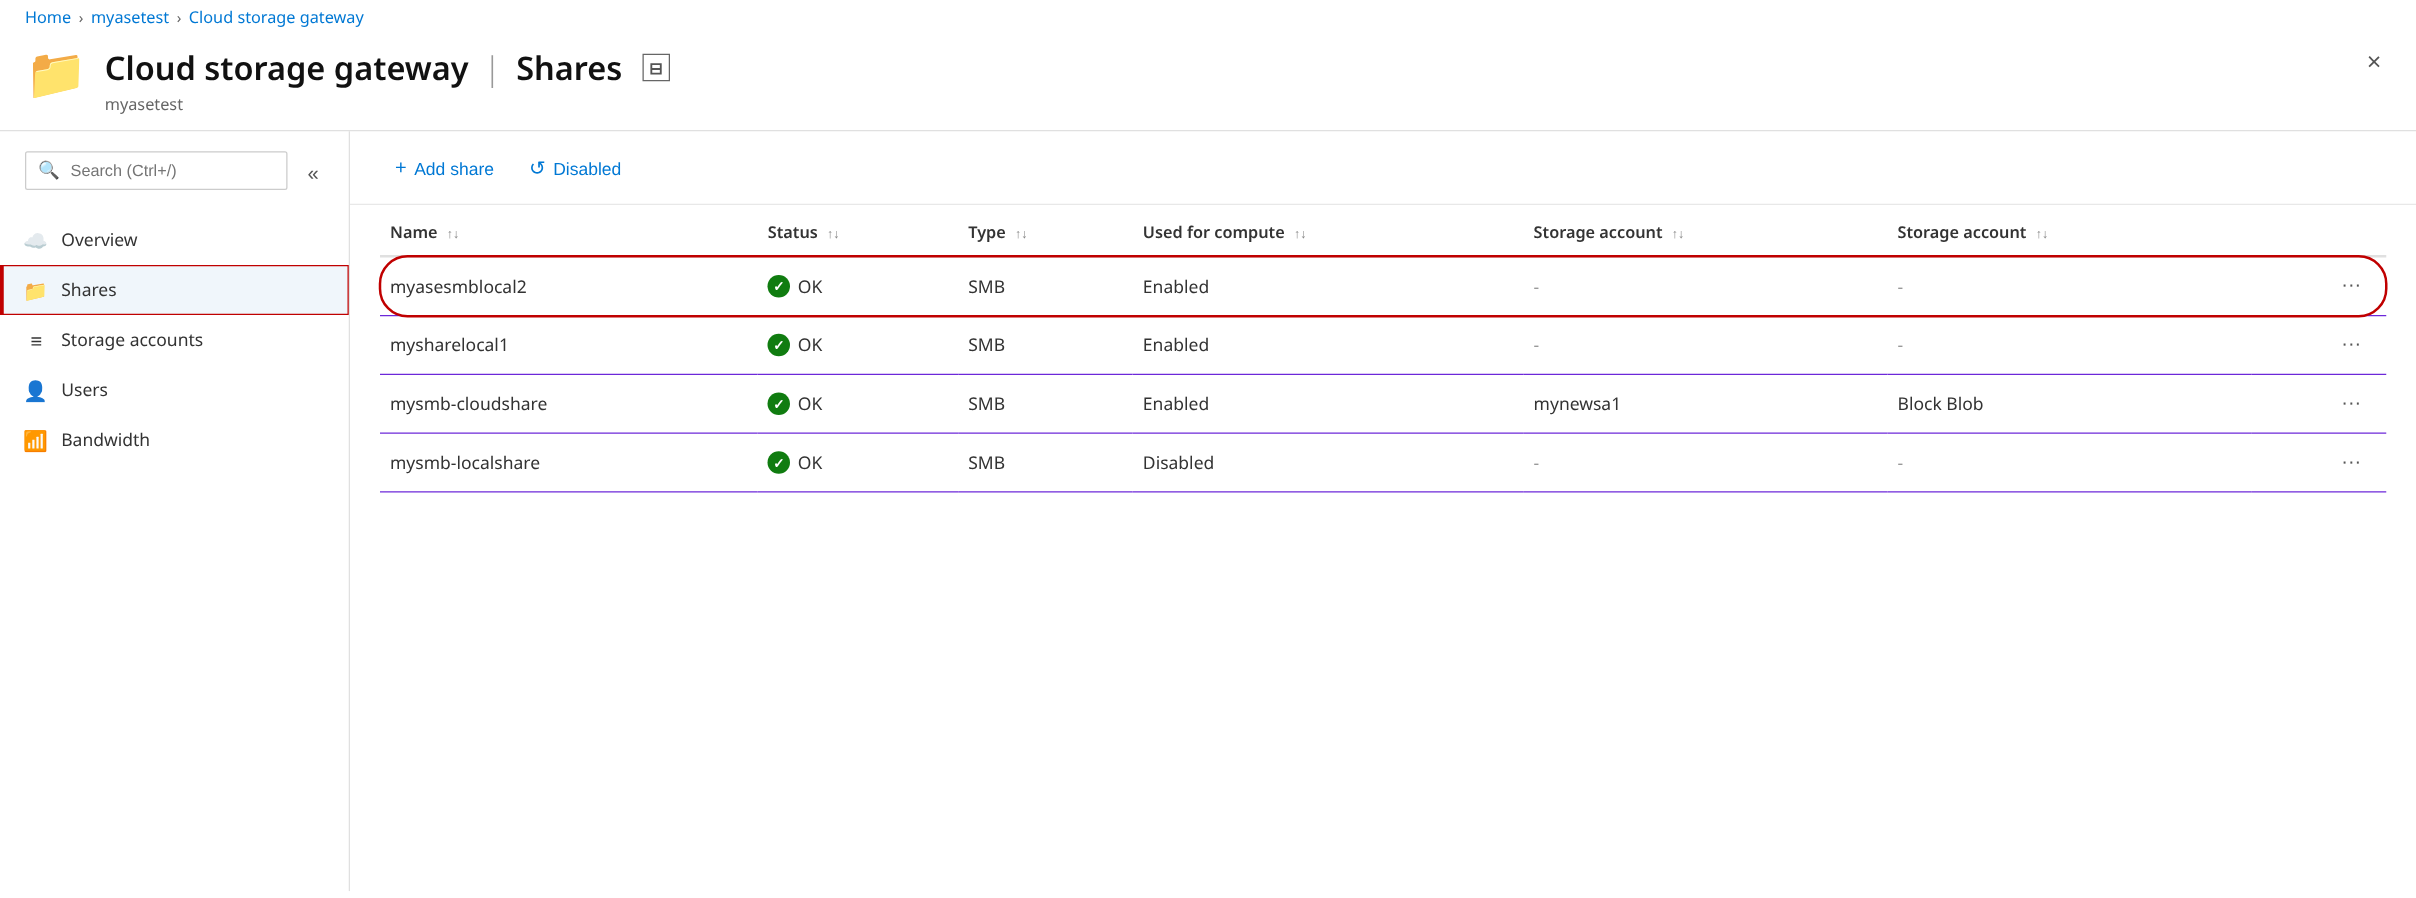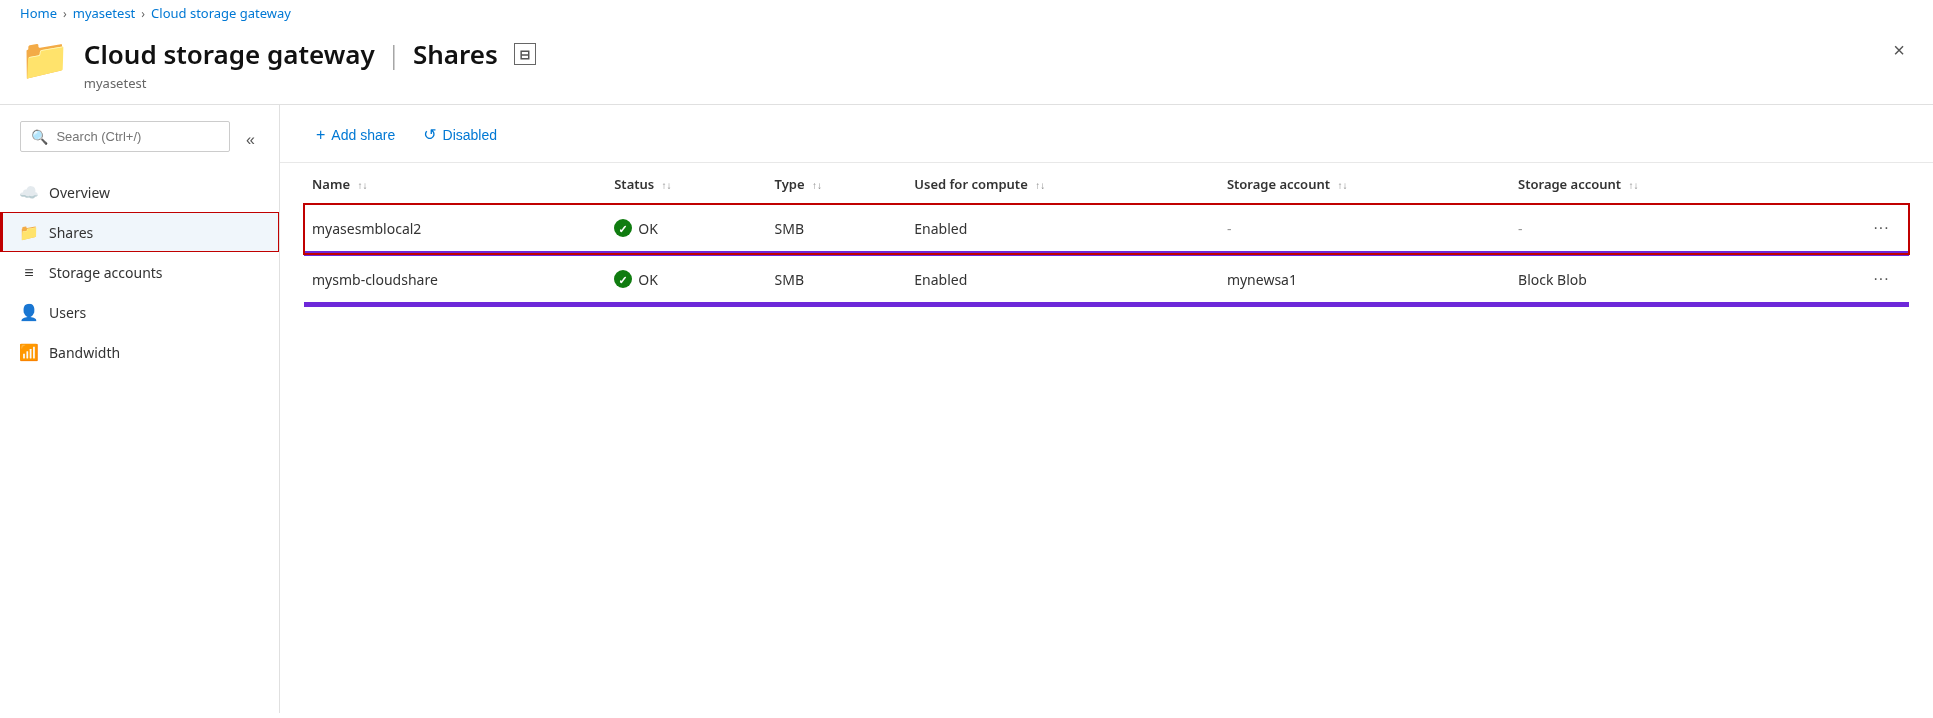--- a/index.html
+++ b/index.html
@@ -198,21 +198,22 @@
       font-weight: 600;
       color: #333;
       white-space: nowrap;
     }
     thead th .sort-arrows {
       font-size: 10px;
       color: #888;
       margin-left: 4px;
     }
     tbody tr {
-      border-bottom: 5px solid #6d28d9;
+      border-bottom: 1px solid #6d28d9;
+      border-radius: 22px;
     }
     tbody td {
       padding: 10px 12px 10px 8px;
       font-size: 14px;
       color: #333;
     }
     .status-ok {
       display: flex;
       align-items: center;
       gap: 6px;
@@ -363,32 +364,64 @@
     </td>
     <td><span>SMB</span></td>
     <td><span>Enabled</span></td>
     <td><span class="dash">-</span></td>
     <td><span class="dash">-</span></td>
     <td style="text-align:right;">
       <button class="ellipsis-btn">···</button>
     </td>
   </tr>
             <tr>
+    <td><span>mysharelocal1</span></td>
+    <td>
+      <div class="status-ok">
+        <div class="status-check"></div>
+        <span>OK</span>
+      </div>
+    </td>
+    <td><span>SMB</span></td>
+    <td><span>Enabled</span></td>
+    <td><span class="dash">-</span></td>
+    <td><span class="dash">-</span></td>
+    <td style="text-align:right;">
+      <button class="ellipsis-btn">···</button>
+    </td>
+  </tr>
+            <tr>
     <td><span>mysmb-cloudshare</span></td>
     <td>
       <div class="status-ok">
         <div class="status-check"></div>
         <span>OK</span>
       </div>
     </td>
     <td><span>SMB</span></td>
     <td><span>Enabled</span></td>
     <td><span>mynewsa1</span></td>
     <td><span>Block Blob</span></td>
     <td style="text-align:right;">
       <button class="ellipsis-btn">···</button>
     </td>
   </tr>
+            <tr>
+    <td><span>mysmb-localshare</span></td>
+    <td>
+      <div class="status-ok">
+        <div class="status-check"></div>
+        <span>OK</span>
+      </div>
+    </td>
+    <td><span>SMB</span></td>
+    <td><span>Disabled</span></td>
+    <td><span class="dash">-</span></td>
+    <td><span class="dash">-</span></td>
+    <td style="text-align:right;">
+      <button class="ellipsis-btn">···</button>
+    </td>
+  </tr>
           </tbody>
       </table>
     </div>
   </div>
 </div>
 
 </body></html>

